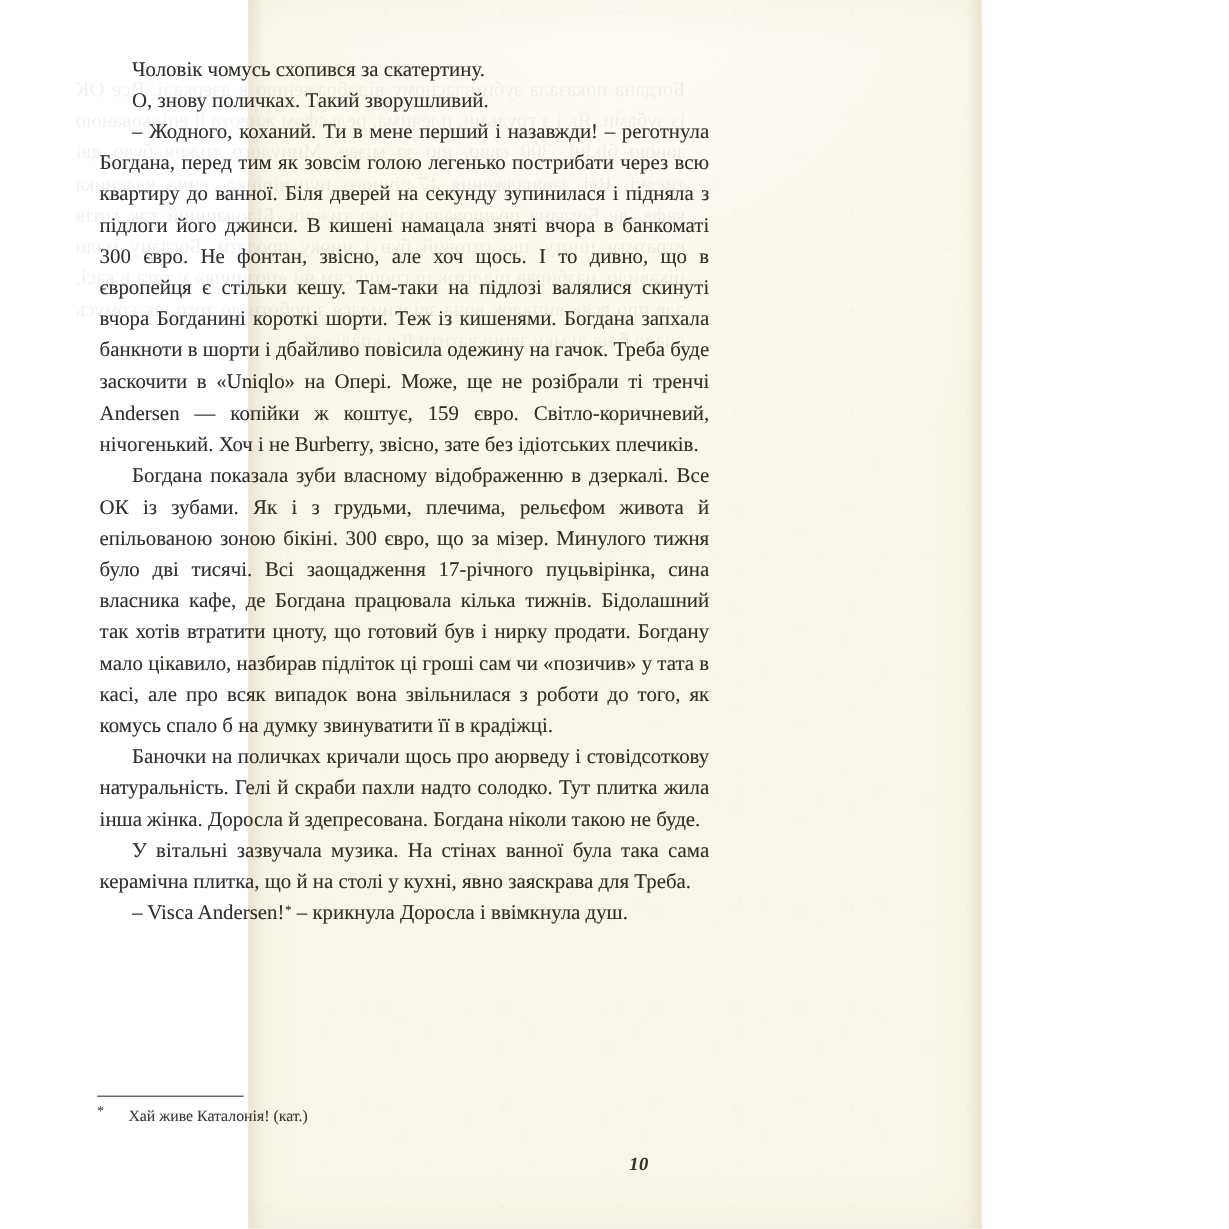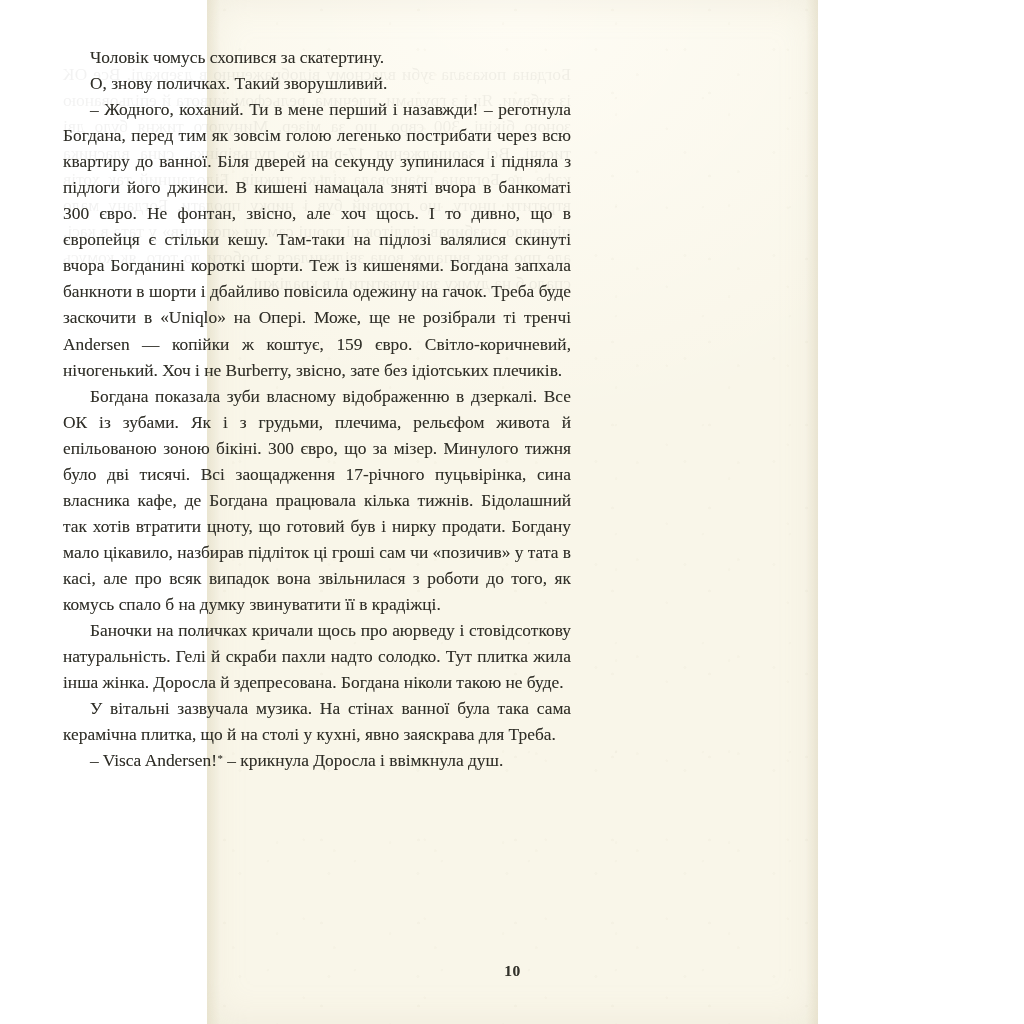--- a/index.html
+++ b/index.html
@@ -85,20 +85,21 @@
   .text-column p {
     margin: 0;
     text-indent: 1.55em;
   }
 
   
   .text-column,
   .footnote-block,
   .page-number {
     text-shadow: 0 0 0.55px rgba(47,46,39,0.30);
+    margin-left: 20px;
   }
 
   .footnote-block {
     position: absolute;
     left: 61px;           
     top: 913px;
     width: 520px;
     font-family: "Liberation Serif", "DejaVu Serif", serif;
     color: #3a3931;
   }
@@ -137,20 +138,21 @@
     position: absolute;
     left: 207px;
     top: 962px;
     width: 611px;
     text-align: center;
     font-family: "Liberation Serif", "DejaVu Serif", serif;
     font-size: 15.5px;
     font-weight: 700;
     color: #33322b;
     letter-spacing: 0.4px;
+    font-style: italic;
   }
 
   sup.fn-ref {
     font-size: 0.62em;
     vertical-align: 0.42em;
     line-height: 0;
     padding-left: 0.5px;
   }
 </style>
 </head>
@@ -172,16 +174,20 @@
     <p>О, знову поличках. Такий зворушливий.</p>
     <p>– Жодного, коханий. Ти в мене перший і назавжди! – реготнула Богдана, перед тим як зовсім голою легенько пострибати через всю квартиру до ванної. Біля дверей на секунду зупинилася і підняла з підлоги його джинси. В кишені намацала зняті вчора в банкоматі 300 євро. Не фонтан, звісно, але хоч щось. І то дивно, що в європейця є стільки кешу. Там-таки на підлозі валялися скинуті вчора Богданині короткі шорти. Теж із кишенями. Богдана запхала банкноти в шорти і дбайливо повісила одежину на гачок. Треба буде заскочити в «Uniqlo» на Опері. Може, ще не розібрали ті тренчі Andersen — копійки ж коштує, 159 євро. Світло-коричневий, нічогенький. Хоч і не Burberry, звісно, зате без ідіотських плечиків.</p>
     <p>Богдана показала зуби власному відображенню в дзеркалі. Все ОК із зубами. Як і з грудьми, плечима, рельєфом живота й епільованою зоною бікіні. 300 євро, що за мізер. Минулого тижня було дві тисячі. Всі заощадження 17-річного пуцьвірінка, сина власника кафе, де Богдана працювала кілька тижнів. Бідолашний так хотів втратити цноту, що готовий був і нирку продати. Богдану мало цікавило, назбирав підліток ці гроші сам чи «позичив» у тата в касі, але про всяк випадок вона звільнилася з роботи до того, як комусь спало б на думку звинуватити її в крадіжці.</p>
     <p>Баночки на поличках кричали щось про аюрведу і стовідсоткову натуральність. Гелі й скраби пахли надто солодко. Тут плитка жила інша жінка. Доросла й здепресована. Богдана ніколи такою не буде.</p>
     <p>У вітальні зазвучала музика. На стінах ванної була така сама керамічна плитка, що й на столі у кухні, явно заяскрава для Треба.</p>
 
     <p><span>– Visca Andersen!</span><sup class="fn-ref">*</sup><span> – крикнула Доросла і ввімкнула душ.</span></p>
 
   </div>
 
+  <div class="footnote-block">
+    <div class="footnote-rule"></div>
+    <div class="footnote-row"><span class="footnote-marker"><sup>*</sup></span><span class="footnote-text">Хай живе Каталонія! (кат.)</span></div>
+  </div>
 
   <div class="page-number">10</div>
 
 </div>
 
 </body></html>

